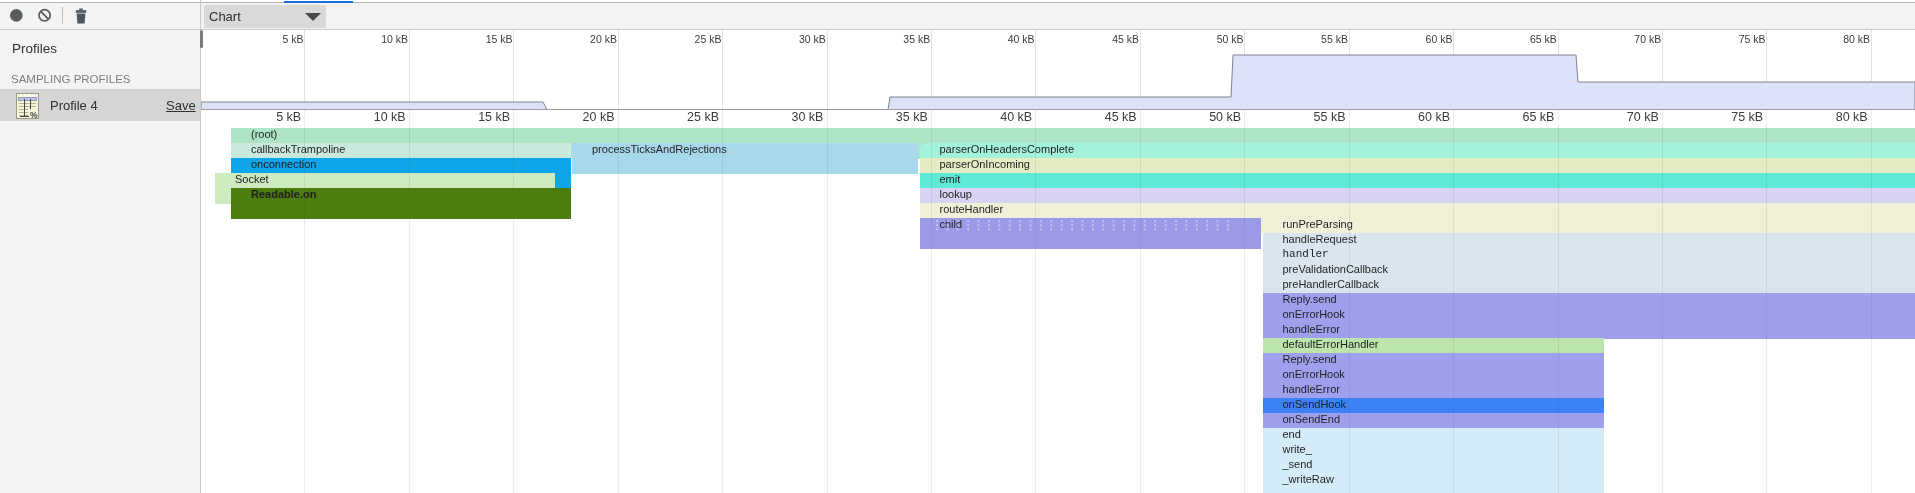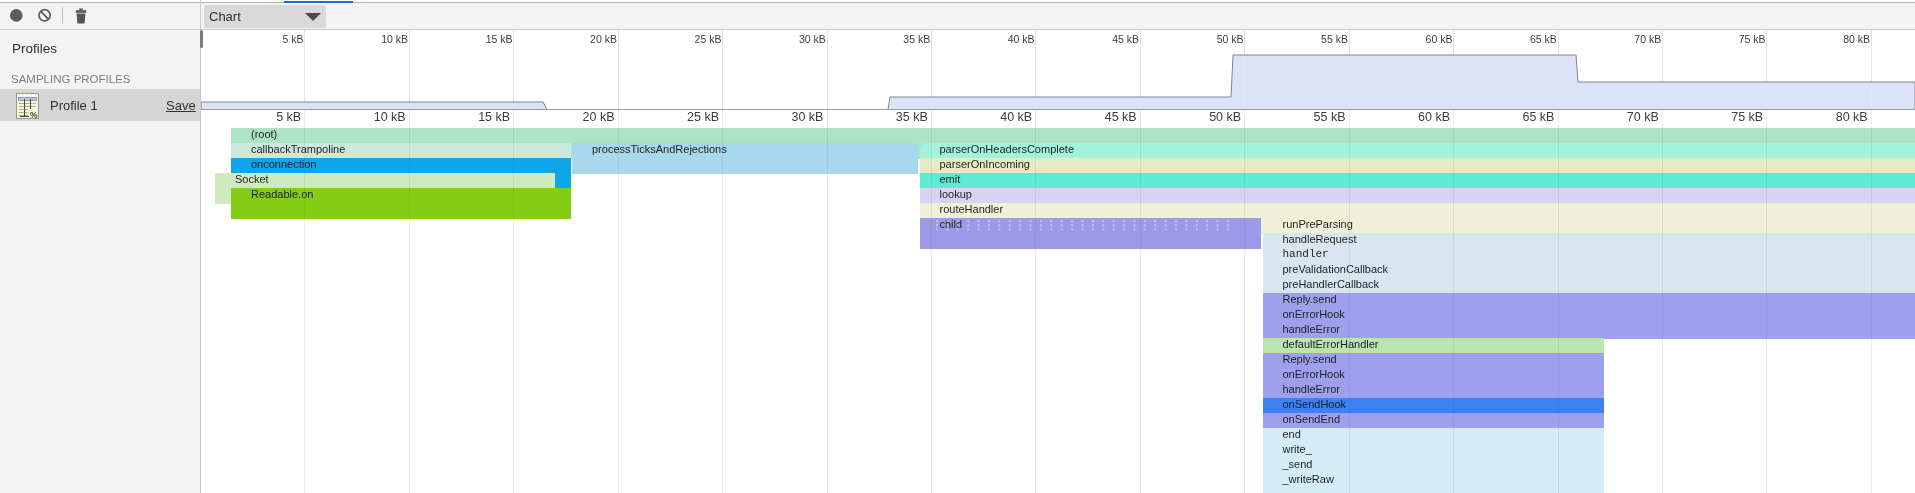--- a/index.html
+++ b/index.html
@@ -39,21 +39,21 @@
       <line x1="3" y1="19.5" x2="12" y2="19.5"></line>
 <line x1="3" y1="22.5" x2="12" y2="22.5"></line>
 </g>
 <g stroke="#41474e" stroke-width="1">
 <line x1="8.5" y1="6" x2="8.5" y2="23.5"></line>
       <line x1="14.5" y1="6" x2="14.5" y2="16"></line>
 <line x1="4" y1="23.5" x2="13" y2="23.5"></line>
 </g>
 <text x="14" y="24.5" font-size="8.5" font-weight="bold" fill="#3c4043" font-family="Liberation Sans">%</text>
 </svg>
-<div class="abs" style="left:50px;top:98px;font-size:13px;color:#303030;">Profile 1</div>
+<div class="abs" style="left:50px;top:98px;font-size:13px;color:#303030;">Profile 4</div>
 <div class="abs" style="left:166px;top:97.5px;font-size:13px;color:#303030;text-decoration:underline;">Save</div>
 <div class="abs" style="left:200px;top:0;width:1px;height:493px;background:#c9c9c9;"></div>
 <div class="abs" style="left:203.5px;top:5px;width:122.5px;height:23px;background:#d9d9d9;border-radius:2px;"></div>
 <div class="abs" style="left:209px;top:9px;font-size:13px;color:#303030;">Chart</div>
 <div class="abs" style="left:305px;top:12.5px;width:0;height:0;border-left:8px solid transparent;border-right:8px solid transparent;border-top:8.5px solid #4a4a4a;"></div>
 <div class="abs" style="left:304.4px;top:29.6px;width:1px;height:79.9px;background:#e2e2e2;"></div>
 <div class="abs" style="left:408.9px;top:29.6px;width:1px;height:79.9px;background:#e2e2e2;"></div>
 <div class="abs" style="left:513.3px;top:29.6px;width:1px;height:79.9px;background:#e2e2e2;"></div>
 <div class="abs" style="left:617.7px;top:29.6px;width:1px;height:79.9px;background:#e2e2e2;"></div>
 <div class="abs" style="left:722.1px;top:29.6px;width:1px;height:79.9px;background:#e2e2e2;"></div>
@@ -106,21 +106,21 @@
 <div class="glab" style="right:151.8px;top:110.2px;font-size:12.5px;">75 kB</div>
 <div class="glab" style="right:47.3px;top:110.2px;font-size:12.5px;">80 kB</div>
 <div class="bar" style="left:201.0px;top:127.5px;width:1714.0px;background-color:#ade4c5;">(root)</div>
 <div class="bar" style="left:201.0px;top:142.5px;width:340.0px;background-color:#c9e9dc;">callbackTrampoline</div>
 <div class="bar" style="left:542.0px;top:142.5px;width:346.0px;background-color:#a8d8ec;">processTicksAndRejections</div>
 <div class="bar" style="left:889.5px;top:142.5px;width:1025.5px;background-color:#a3f2db;border-radius:6px;">parserOnHeadersComplete</div>
 <div class="bar" style="left:201.0px;top:157.5px;width:340.0px;background-color:#0ea5e9;">onconnection</div>
 <div class="bar" style="left:889.5px;top:157.5px;width:1025.5px;background-color:#e4ecc3;">parserOnIncoming</div>
 <div class="bar" style="left:185px;top:172.5px;width:340.0px;background-color:#cdeac0;">Socket</div>
 <div class="bar" style="left:889.5px;top:172.5px;width:1025.5px;background-color:#5eead4;">emit</div>
-<div class="bar" style="left:201.0px;top:187.5px;width:340.0px;background-color:#84cc16;">Readable.on</div>
+<div class="bar" style="left:201.0px;top:187.5px;width:340.0px;background-color:#4d7c0f;font-weight:bold;">Readable.on</div>
 <div class="bar" style="left:889.5px;top:187.5px;width:1025.5px;background-color:#d6d4f2;">lookup</div>
 <div class="bar" style="left:889.5px;top:202.5px;width:1025.5px;background-color:#eff0d7;">routeHandler</div>
 <div class="bar" style="left:889.5px;top:217.5px;width:341.5px;background-color:#9c99e8;">child</div>
 <div class="bar" style="left:1232.5px;top:217.5px;width:682.5px;background-color:#eff0d7;">runPreParsing</div>
 <div class="bar" style="left:1232.5px;top:232.5px;width:682.5px;background-color:#d9e6ef;">handleRequest</div>
 <div class="bar" style="left:1232.5px;top:247.5px;width:682.5px;background-color:#d9e6ef;font-family:Liberation Mono, monospace;">handler</div>
 <div class="bar" style="left:1232.5px;top:262.5px;width:682.5px;background-color:#d9e6ef;">preValidationCallback</div>
 <div class="bar" style="left:1232.5px;top:277.5px;width:682.5px;background-color:#d9e6ef;">preHandlerCallback</div>
 <div class="bar" style="left:1232.5px;top:292.5px;width:682.5px;background-color:#9fa0ed;">Reply.send</div>
 <div class="bar" style="left:1232.5px;top:307.5px;width:682.5px;background-color:#9fa0ed;">onErrorHook</div>

